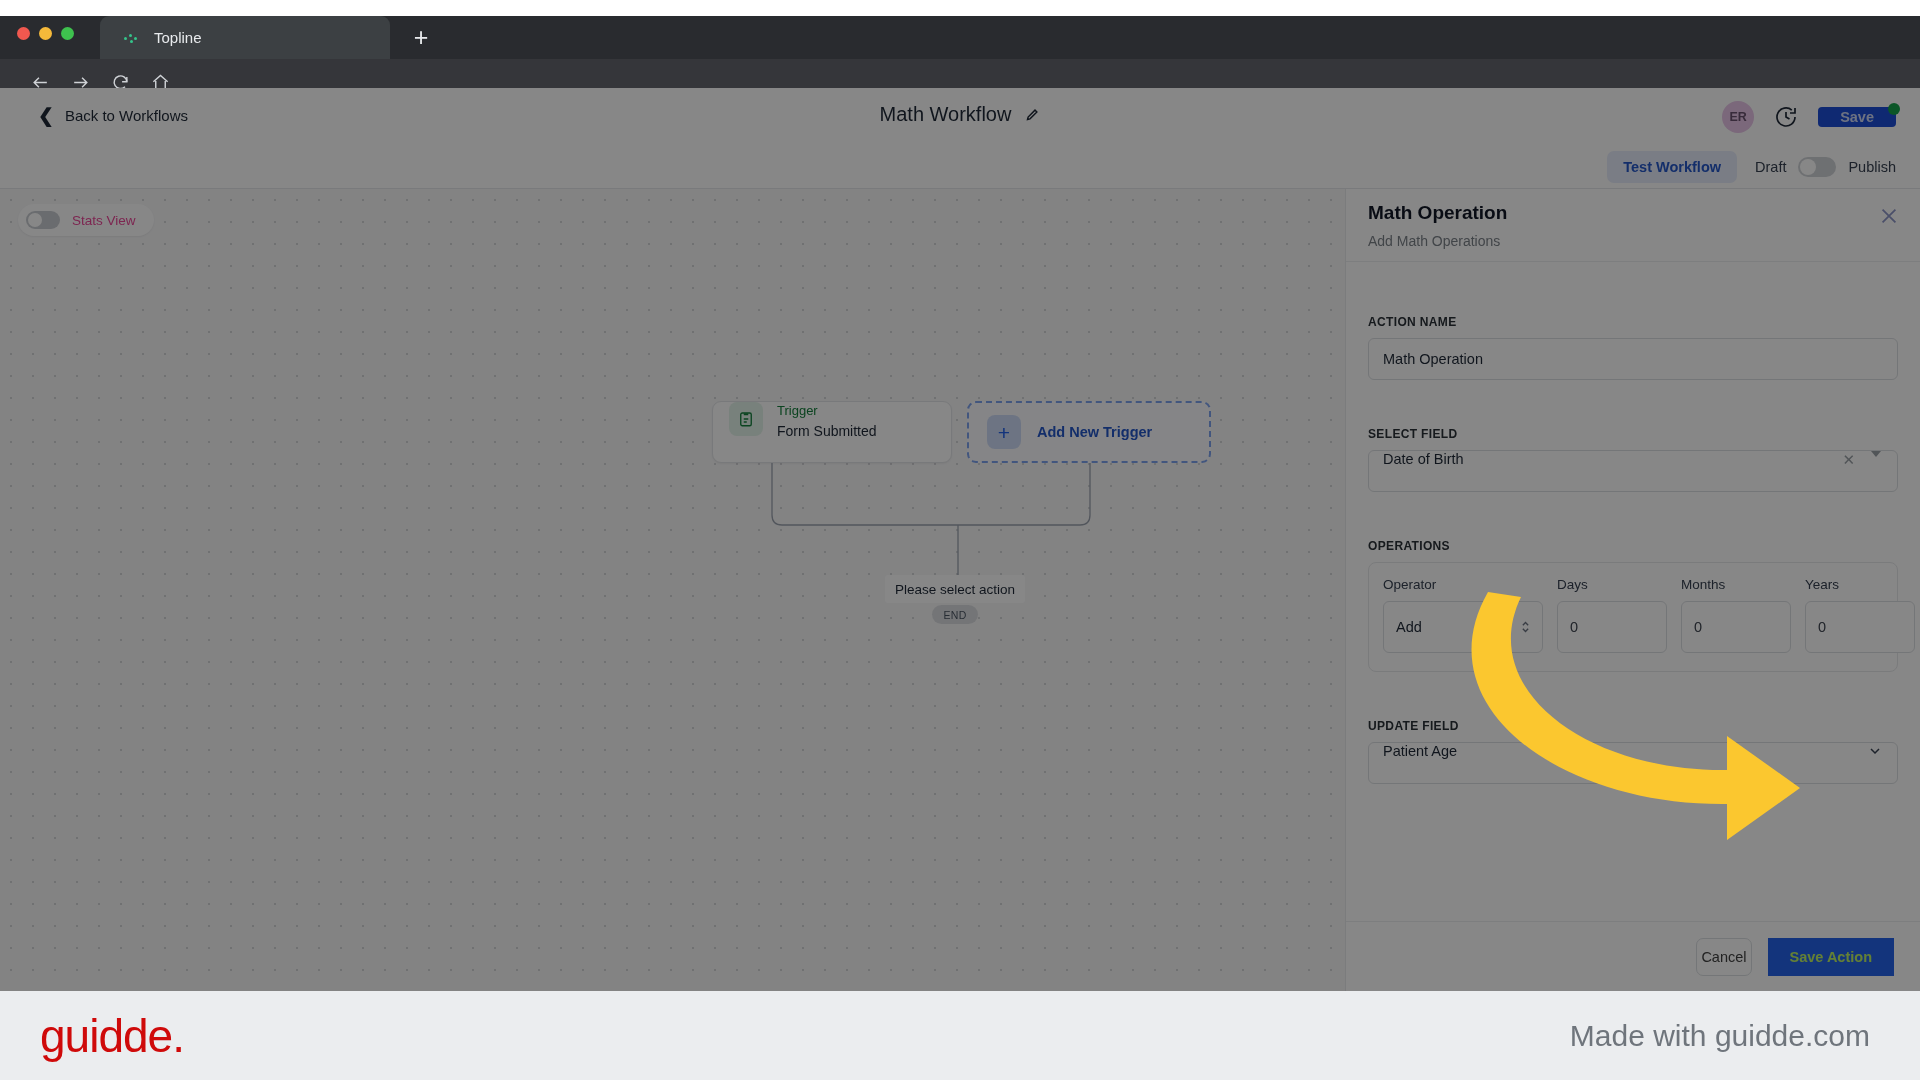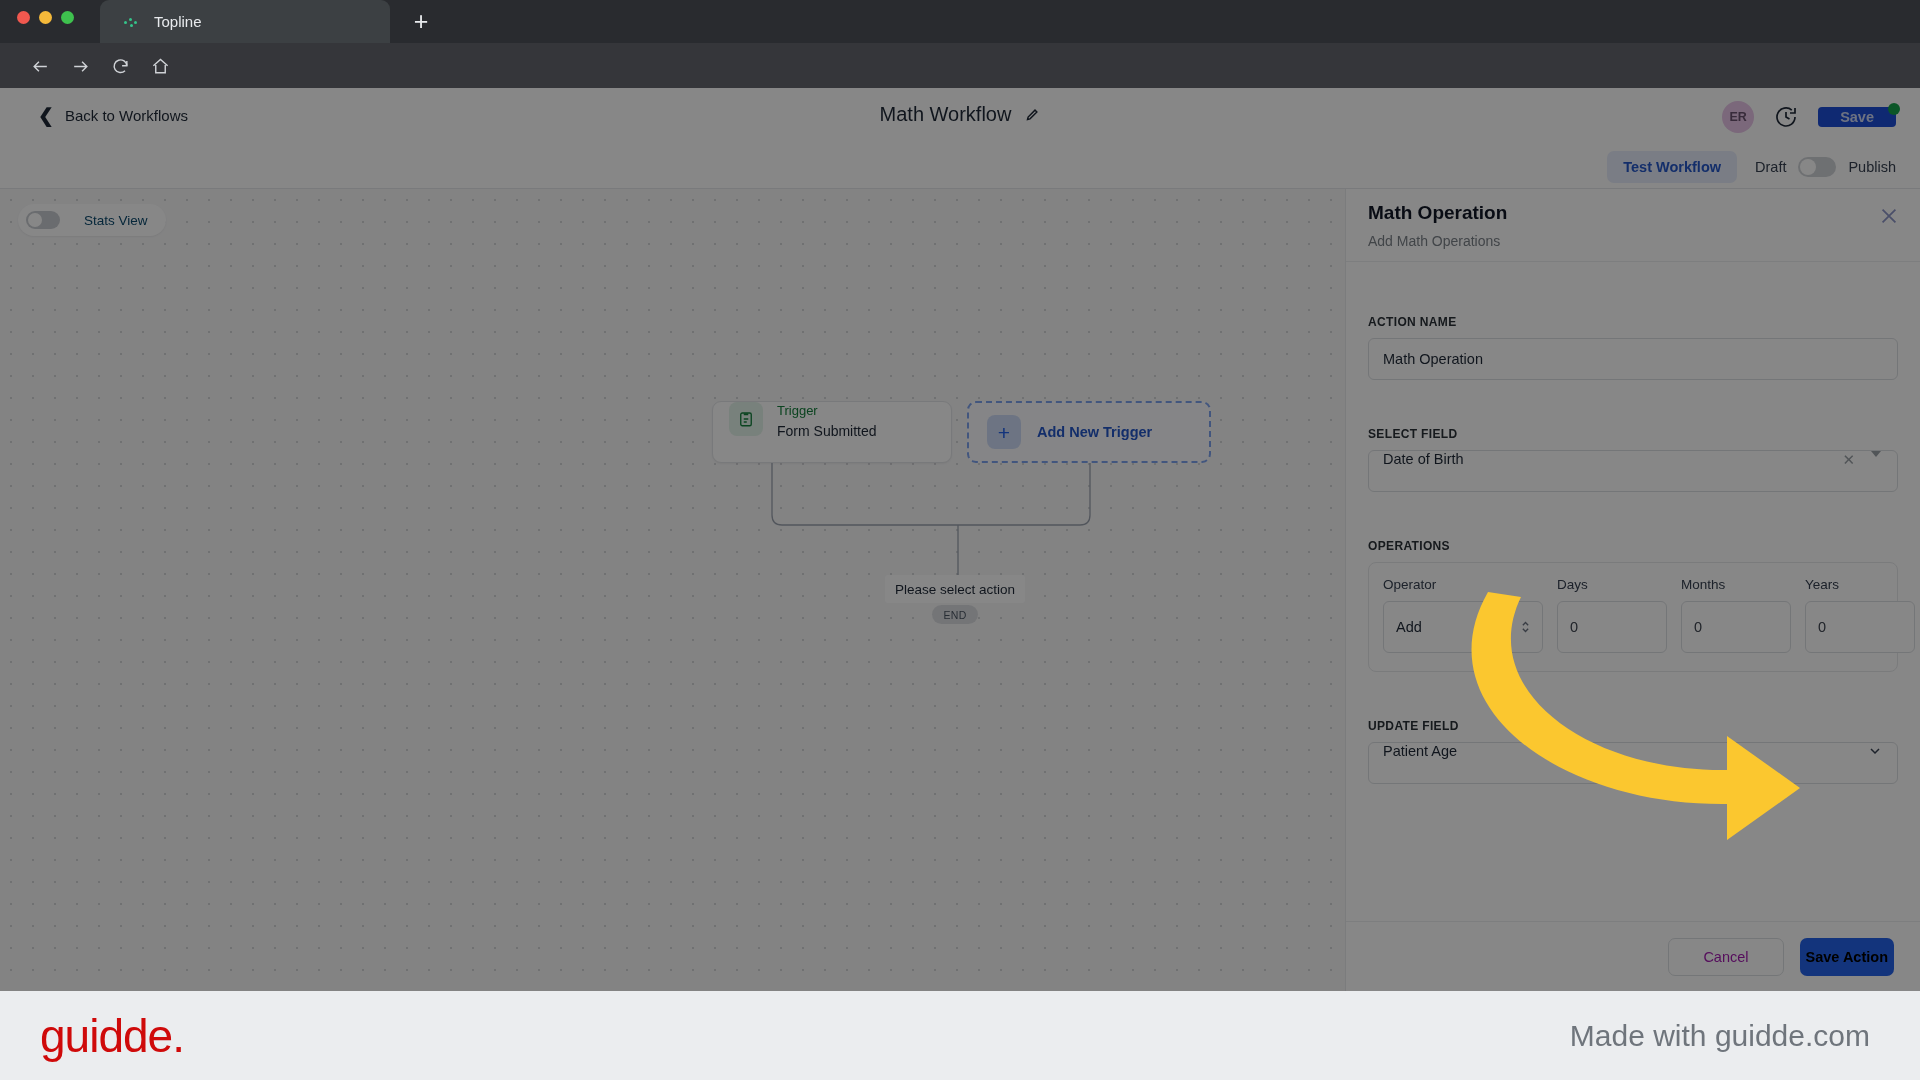--- a/index.html
+++ b/index.html
@@ -6,21 +6,21 @@
   html, body {
     width: 1920px; height: 1080px;
     font-family: "Liberation Sans", sans-serif;
     overflow: hidden;
     background: #ffffff;
   }
   #root { position: relative; width: 1920px; height: 1080px; }
 
   
   .browser-chrome {
-    position: absolute; top: 0; left: 0; width: 1920px; height: 90px;
+    position: absolute; top: 16px; left: 0; width: 1920px; height: 90px;
     background: #292b2f;
   }
   .tabstrip { position: absolute; top: 0; left: 0; width: 1920px; height: 43px; background: #292b2f; }
   .traffic { position: absolute; top: 11px; left: 17px; display: flex; gap: 9px; }
   .dot { width: 13px; height: 13px; border-radius: 50%; }
   .dot.red { background: #f0584f; }
   .dot.yellow { background: #f5b93a; }
   .dot.green { background: #3ec14e; }
   .tab {
     position: absolute; top: 0px; left: 100px; width: 290px; height: 43px;
@@ -136,22 +136,22 @@
   
   .canvas {
     position: absolute; top: 101px; left: 0; width: 1345px; height: 802px;
     background-color: #f7f7f8;
     background-image: radial-gradient(#d4d5d8 1.1px, transparent 1.1px);
     background-size: 22px 22px;
     overflow: hidden;
   }
   .stats-view {
     position: absolute; left: 18px; top: 15px; background: #ffffff;
-    border-radius: 20px; padding: 7px 18px 7px 8px; display: flex; align-items: center; gap: 24px;
-    font-size: 13.5px; color: #0c4a6e; box-shadow: 0 1px 2px rgba(0,0,0,.06);
+    border-radius: 20px; padding: 7px 18px 7px 8px; display: flex; align-items: center; gap: 12px;
+    font-size: 13.5px; color: #ec4899; box-shadow: 0 1px 2px rgba(0,0,0,.06);
   }
   .sv-switch { width: 34px; height: 18px; border-radius: 10px; background: #c9ccd1; position: relative; }
   .sv-switch .knob { position: absolute; left: 2px; top: 2px; width: 14px; height: 14px; border-radius: 50%; background: #fff; }
 
   .node-trigger {
     position: absolute; left: 712px; top: 212px; width: 240px; height: 62px;
     background: #ffffff; border: 1px solid #e3e5e8; border-radius: 9px;
     display: flex; align-items: flex-start; padding-left: 16px; gap: 14px;
     box-shadow: 0 1px 2px rgba(0,0,0,.05);
   }
@@ -232,26 +232,26 @@
   .stepper { position: absolute; right: 11px; display: flex; flex-direction: column; gap: 2px; color: #6b7280; }
   .num-val { color: #3f4550; }
 
   .panel-foot {
     position: absolute; bottom: 0; left: 0; right: 0; height: 70px;
     border-top: 1px solid #eceef0; display: flex; align-items: center;
     justify-content: flex-end; gap: 16px; padding-right: 26px; background: #fff;
   }
   .cancel-btn {
     background: #ffffff; border: 1px solid #dcdfe3; border-radius: 7px;
-    padding: 10px 34px; font-size: 14.5px; color: #a21caf; font-family: inherit;
+    padding: 10px 4px; font-size: 14.5px; color: #404040; font-family: inherit;
   }
   .save-action-wrap { position: relative; }
   .save-action-btn {
-    background: #2563eb; color: #000000; border: none; border-radius: 7px;
-    padding: 11px 6px; font-size: 14.5px; font-weight: 700; font-family: inherit;
+    background: #2563eb; color: #bef264; border: none; border-radius: 0;
+    padding: 11px 22px; font-size: 14.5px; font-weight: 700; font-family: inherit;
   }
   .hl-box {
     position: absolute; left: -13px; top: -13px; right: -13px; bottom: -13px;
     border: 7px solid #fbc72f; background: #ffffff; z-index: -1;
   }
 
   
   .dim {
     position: absolute; top: 88px; left: 0; width: 1920px; height: 903px;
     background: rgba(0,0,0,.47); pointer-events: none;

